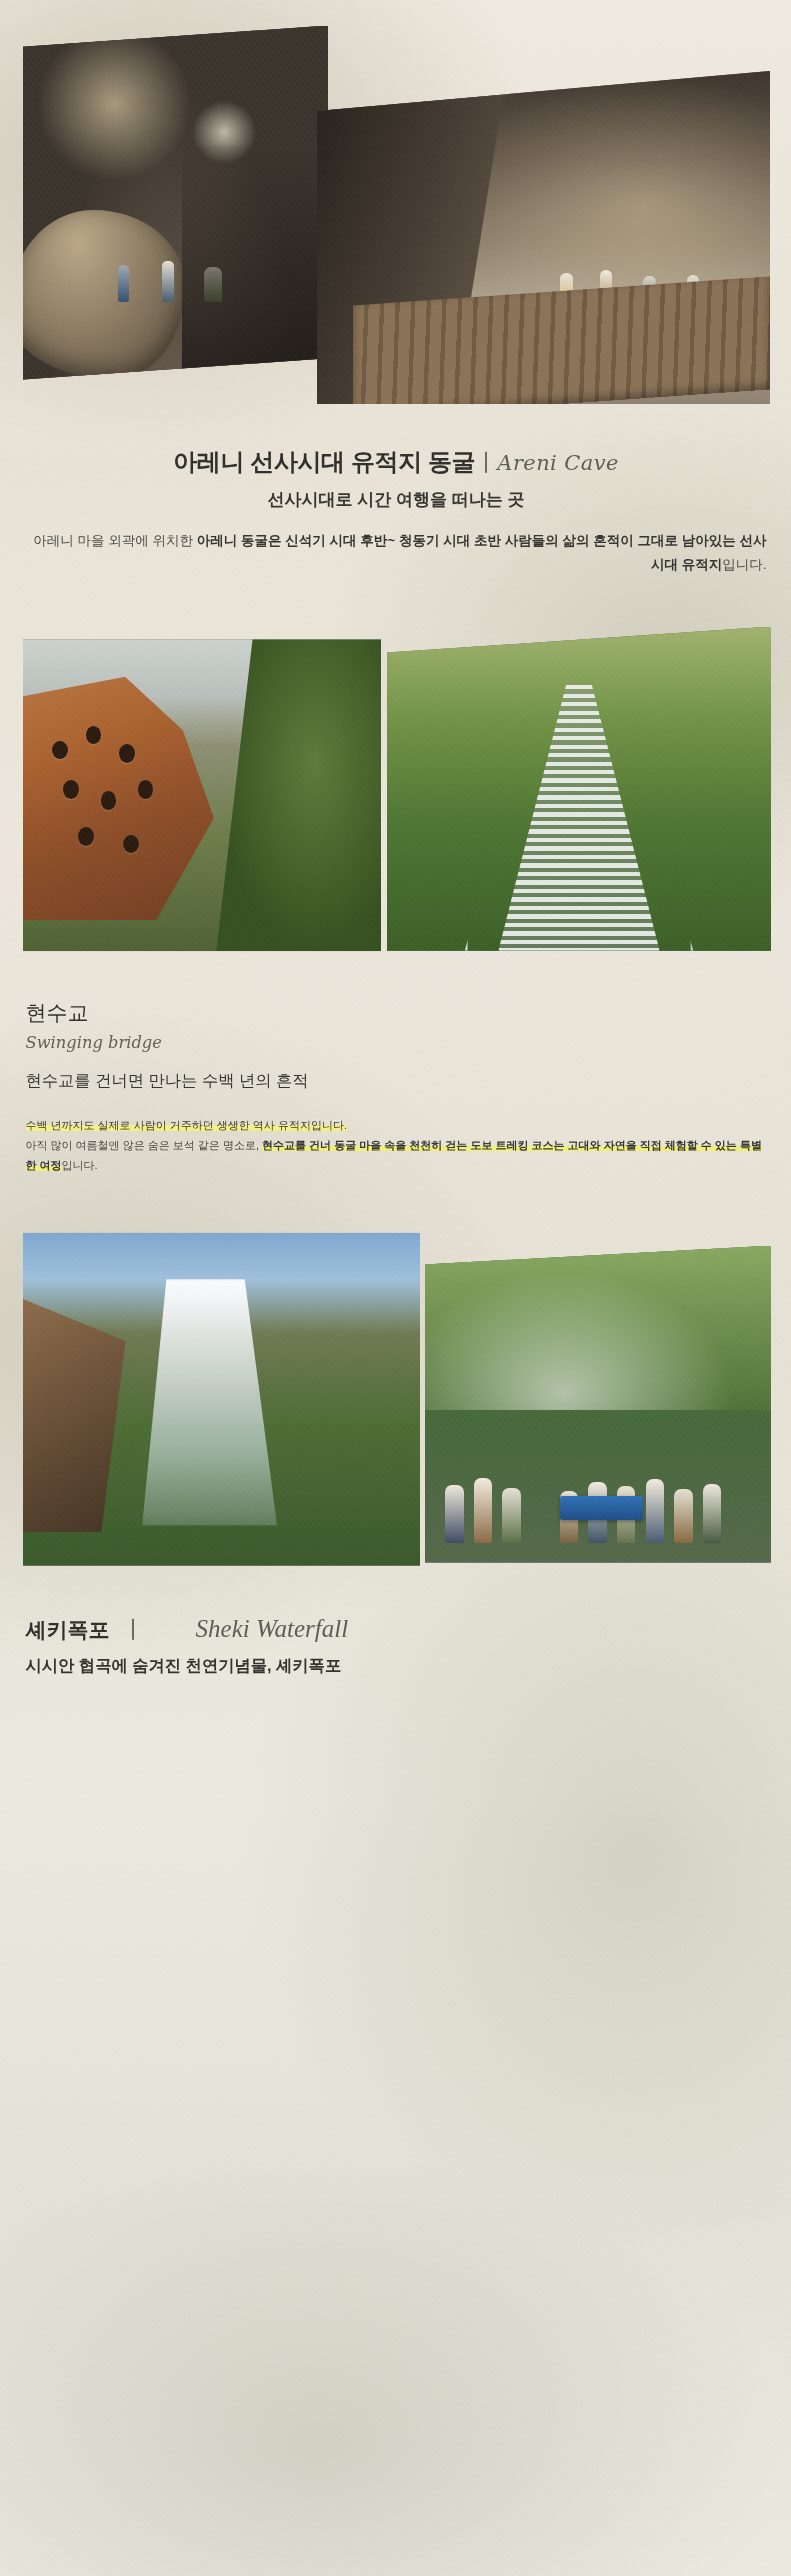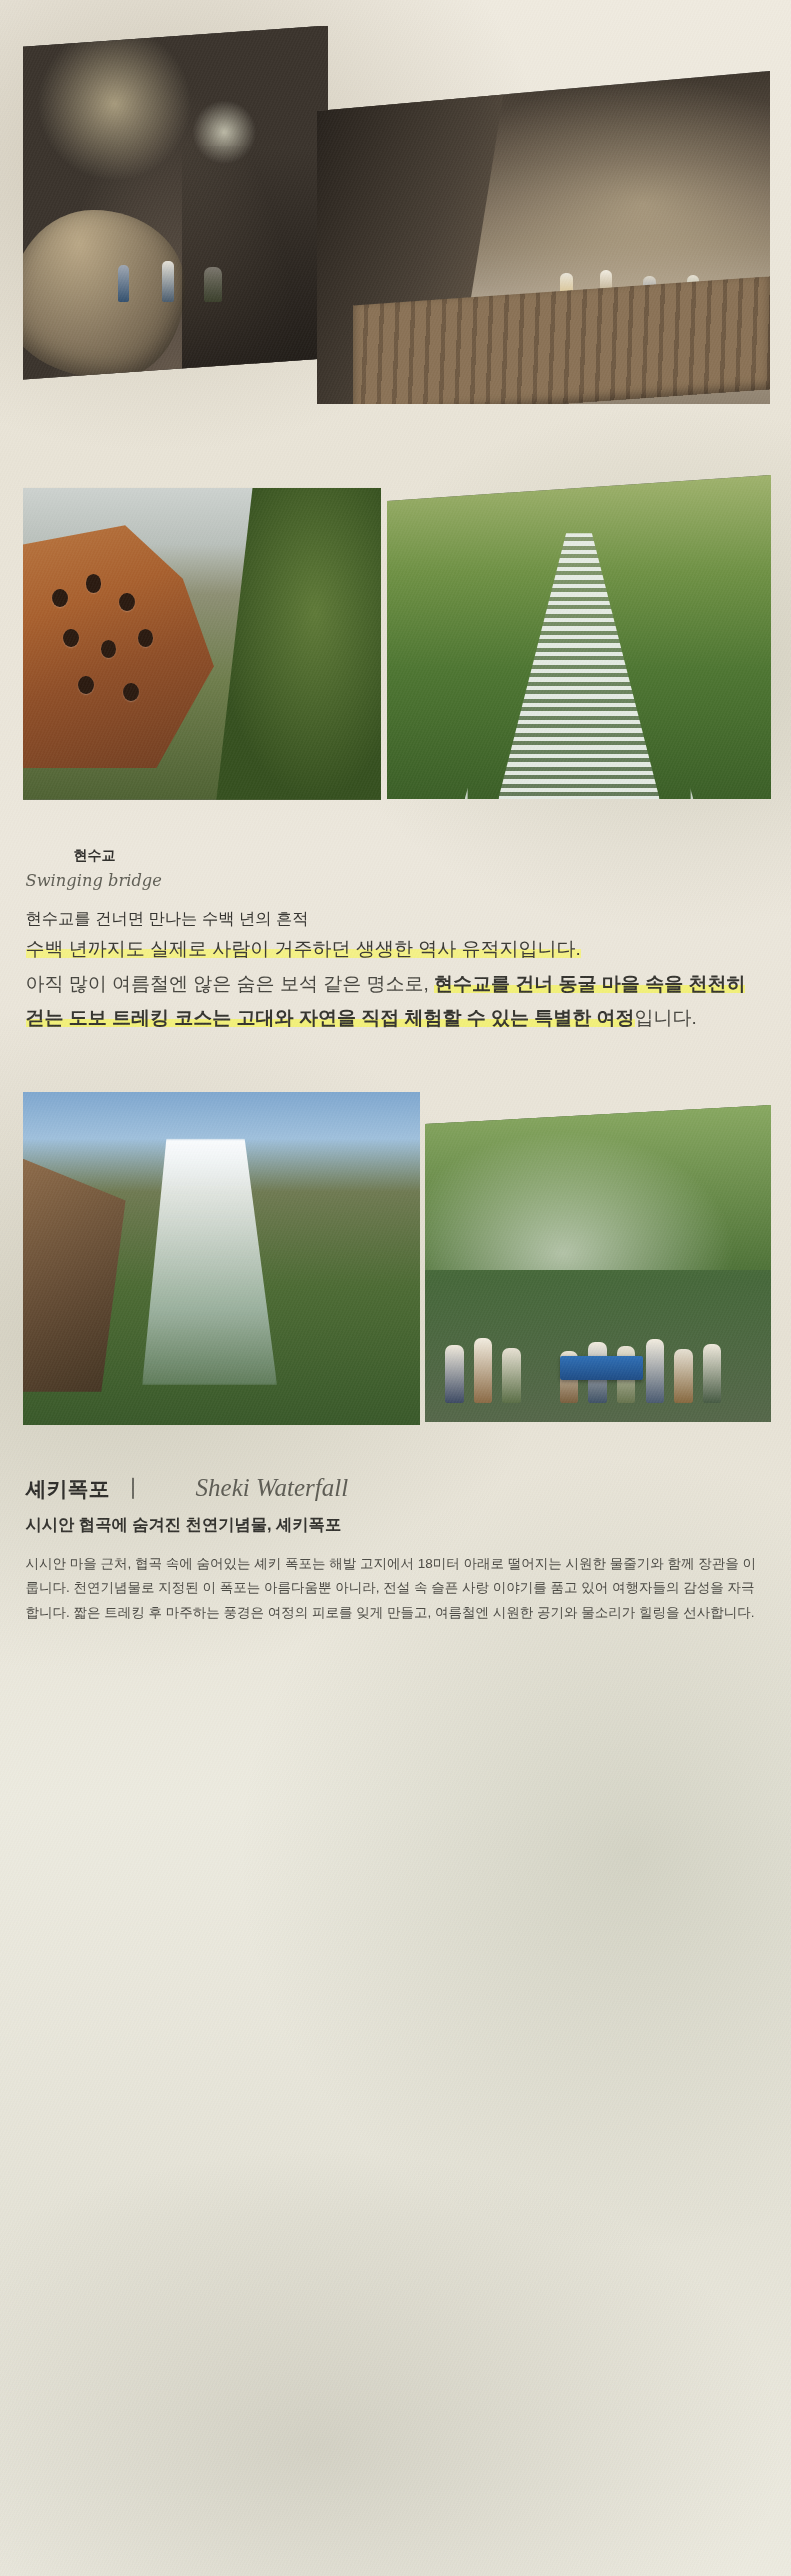--- a/index.html
+++ b/index.html
@@ -243,37 +243,37 @@
     font-size: 23px; font-weight: 700; line-height: 1.28; color:#2f2e2b;
   }
   .col-left .h-en {
     margin-top: 5.7px;
     font-size: 17px;
     font-family: "DejaVu Serif", serif;
     font-style: italic;
     color: #5f5e55;
   }
   .col-right { text-align: left; padding-right: 88px; }
-  .col-right .h-ko { font-size: 14px; font-weight: 700; color:#2f2e2b;margin-left:48px; }
+  .col-right .h-ko { font-size: 21px; font-weight: 400; color:#2f2e2b; }
   .col-right .h-en {
     margin-top: 5.7px;
     font-size: 16.3px;
     font-family: "DejaVu Serif", serif;
     font-style: italic;
     color: #5f5e55;
   }
   .lead {
     margin-top: 18.4px;
     font-size: 16.3px;
     font-weight: 400;
     color: #33322e;
   }
   .body2 {
-    margin-top: 2px;
-    font-size: 19px;
+    margin-top: 24px;
+    font-size: 11px;
     line-height: 1.8;
     color: #46453f;
   }
 
   
   .s3head { display:flex; align-items:baseline; gap:22px; margin-top: 21px; }
   .s3head .k { font-size: 21px; font-weight: 700; color:#2f2e2b; }
   .s3head .e { font-size: 25px; font-family:Liberation Serif, serif; font-style: italic; color:#5d5c54;margin-left:40px; }
   .s3sub { margin-top: 11.3px; font-size: 16.3px; font-weight: 700; color:#33322e; }
   .s3body { margin-top: 15.6px; font-size: 13.5px; line-height: 1.8; color:#4a4943; }
@@ -300,20 +300,31 @@
         <div class="visitors">
           <div class="vfig v1"></div>
             <div class="vfig v2"></div>
             <div class="vfig v3"></div>
             <div class="vfig v4"></div>
         </div>
       </div>
     </div>
   </div>
 
+  <div class="block">
+    <div class="title-row">
+      <span class="title-ko">아레니 선사시대 유적지 동굴</span>
+      <span class="divider-bar"></span>
+      <span class="title-en">Areni Cave</span>
+    </div>
+    <div class="subtitle center">선사시대로 시간 여행을 떠나는 곳</div>
+    <div class="para right">
+      <span>아레니 마을 외곽에 위치한 </span><span class="bold">아레니 동굴은 신석기 시대 후반~ 청동기 시대 초반 사람들의 삶의 흔적이 그대로 남아있는 선사시대 유적지</span><span>입니다.</span>
+    </div>
+  </div>
 
   <div class="spacer-lg"></div>
 
   <div class="photos s2">
     <div class="photo" id="p3">
       <div class="inner cliffs">
         <div class="holes">
           <div class="hole" style="left:8%;top:18%"></div>
           <div class="hole" style="left:26%;top:10%"></div>
           <div class="hole" style="left:44%;top:20%"></div>
@@ -371,18 +382,17 @@
     </div>
   </div>
 
   <div class="block">
     <div class="s3head">
       <span class="k">셰키폭포</span>
       <span class="divider-bar"></span>
       <span class="e">Sheki Waterfall</span>
     </div>
     <div class="s3sub">시시안 협곡에 숨겨진 천연기념물, 셰키폭포</div>
-    <div class="s3body">시시안 마을 근처, 협곡 속에 숨어있는 셰키 폭포는 해발 고지에서 18미터 아래로 떨어지는 시원한 물줄기와 함께 장관을 이룹니다. 천연기념물로 지정된 이 폭포는 아름다움뿐 아니라, 전설 속 슬픈 사랑 이야기를 품고 있어 여행자들의 감성을 자극합니다. 짧은 트레킹 후 마주하는 풍경은 여정의 피로를 잊게 만들고, 여름철엔 시원한 공기와 물소리가 힐링을 선사합니다.</div>
   </div>
 
   <div class="spacer-lg"></div>
 </div>
 
 
 </body></html>

